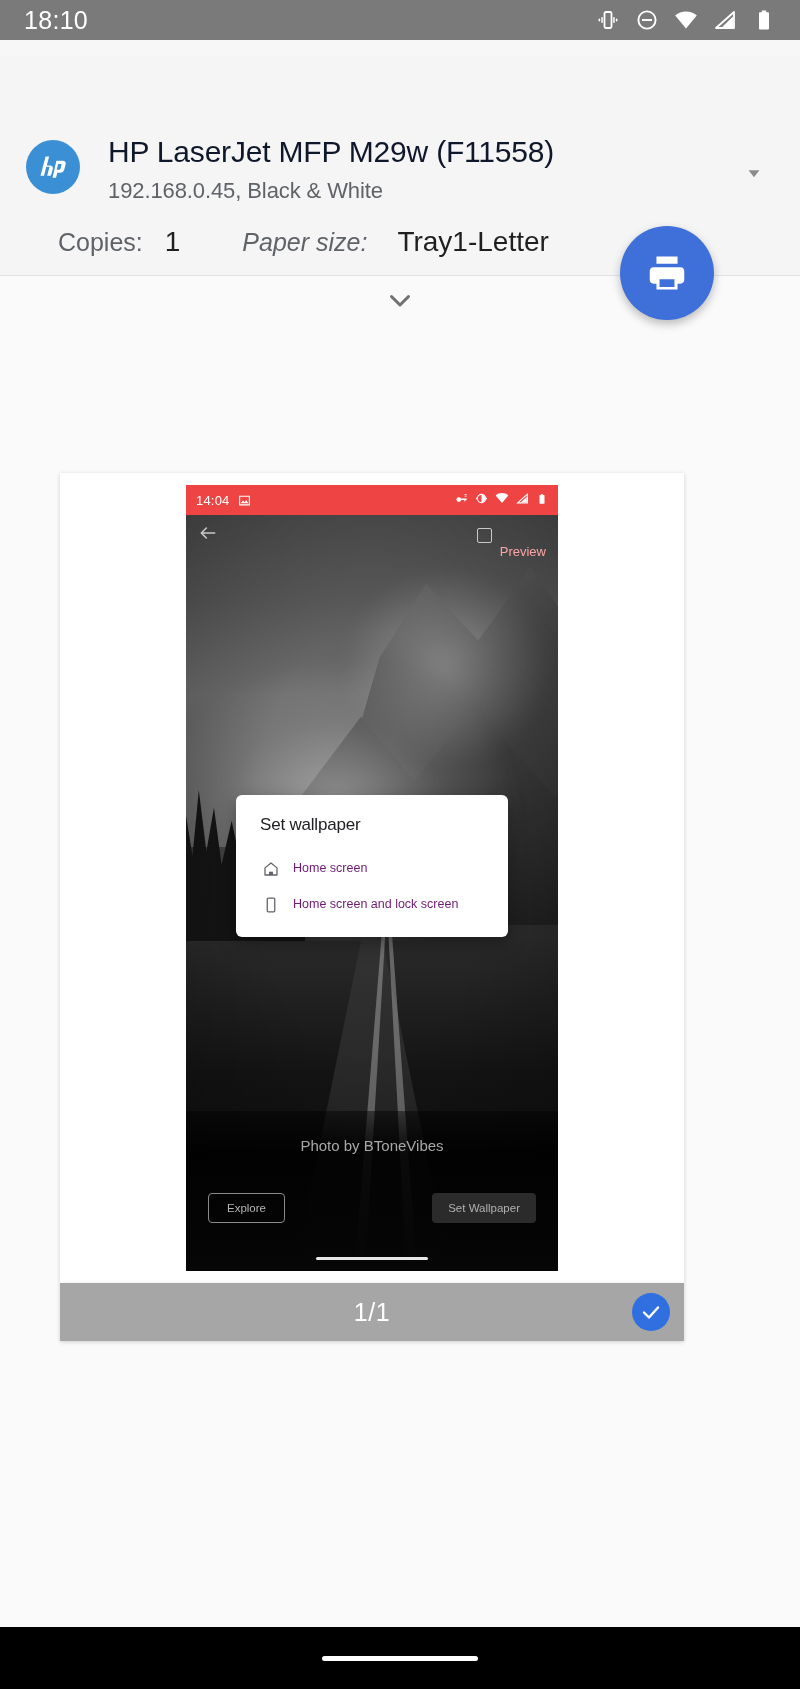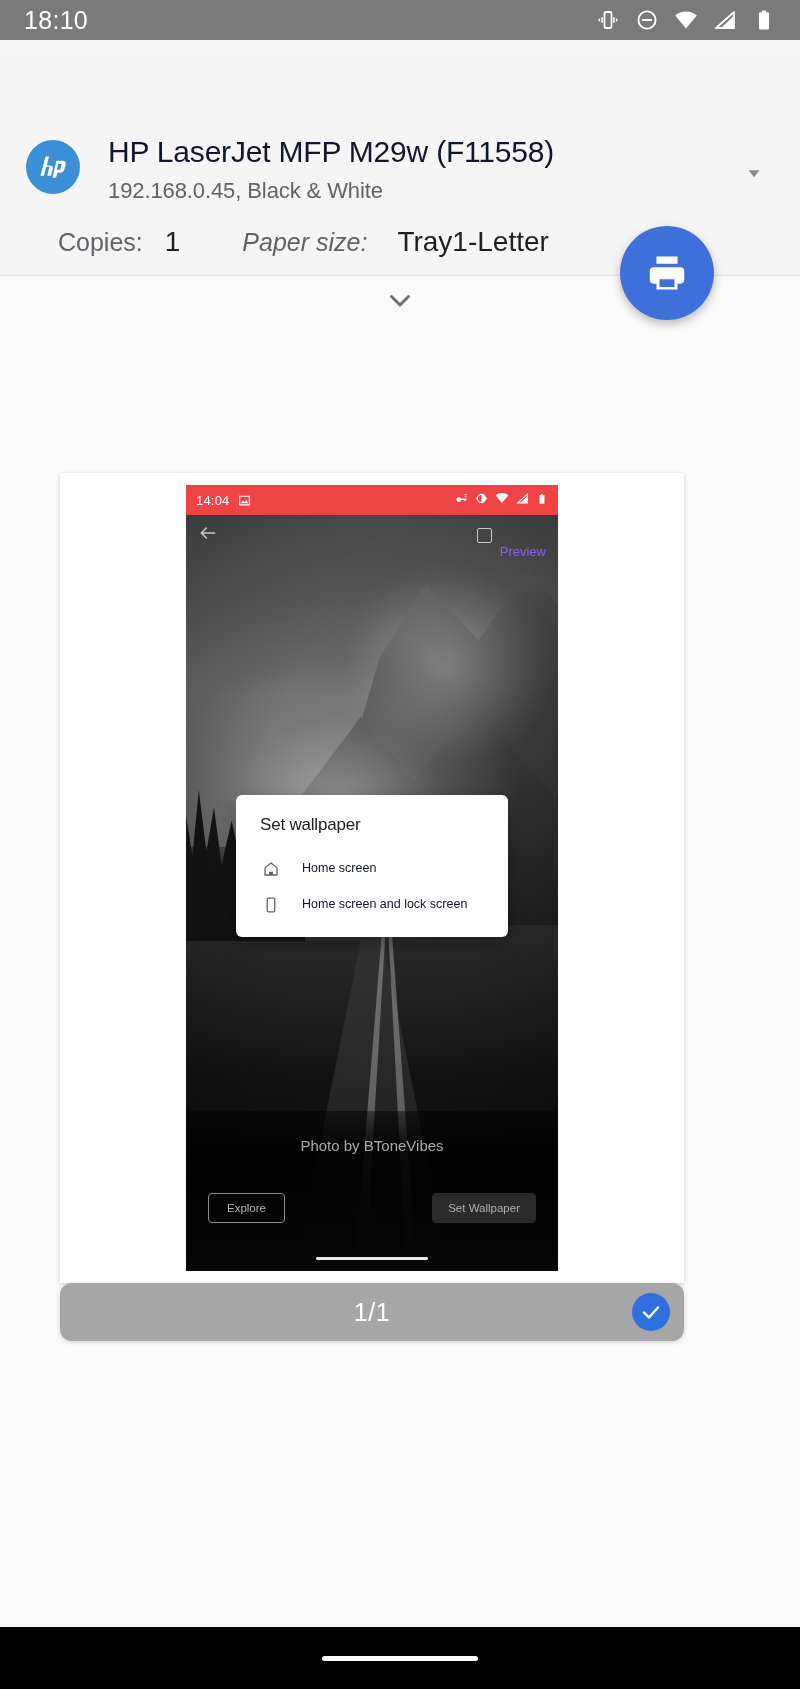--- a/index.html
+++ b/index.html
@@ -137,33 +137,33 @@
   .ph-left-ic { margin-left: 8px; display:flex; align-items:center; }
   .ph-right { margin-left:auto; display:flex; align-items:center; gap: 7px; }
 
   
   .ph-appbar {
     position: absolute; left:0; top:30px; width:100%; height: 40px; z-index: 4;
     display:flex; align-items:center; padding: 0 12px;
   }
   .ph-preview-wrap { margin-left:auto; display:flex; align-items:center; gap:8px; }
   .ph-preview-box { width:15px; height:15px; border:1.6px solid #c9c9c9; border-radius:2px; }
-  .ph-preview-label { color:#8b5cf6; font-size: 13px; margin-top: 32px; }
+  .ph-preview-label { color:#fca5a5; font-size: 13px; margin-top: 32px; }
 
   
   .dialog {
     position: absolute; left: 50px; top: 310px; width: 272px;
     background: #ffffff; border-radius: 6px; z-index: 8;
     box-shadow: 0 6px 18px rgba(0,0,0,.35);
     padding: 20px 0 14px 0;
   }
   .dlg-title { font-size: 17px; color: #202124; padding: 0 24px 16px 24px; letter-spacing:-.2px; }
   .dlg-item { display:flex; align-items:center; padding: 9px 24px; }
   .dlg-ic { width: 22px; flex: 0 0 22px; display:flex; align-items:center; justify-content:center; }
-  .dlg-text { margin-left: 20px; font-size: 12.5px; color: #0f172a; line-height: 1.42; }
+  .dlg-text { margin-left: 11px; font-size: 12.5px; color: #701a75; line-height: 1.42; }
 
   
   .ph-bottom {
     position: absolute; left:0; bottom:0; width:100%; height: 160px; z-index: 6;
     background: linear-gradient(180deg, rgba(0,0,0,.45) 0%, rgba(0,0,0,.88) 26%, #060606 100%);
   }
   .ph-credit {
     position: absolute; left:0; right:0; top: 26px; text-align:center;
     color: #a8a8a8; font-size: 15px;
   }
@@ -181,21 +181,20 @@
   .ph-homebar {
     position: absolute; left: 50%; transform: translateX(-50%); bottom: 11px;
     width: 112px; height: 3.5px; border-radius: 2px; background: #e8e8e8; z-index: 7;
   }
 
   
   .page-footer {
     position: absolute; left: 60px; top: 1283px; width: 624px; height: 58px;
     background: #a6a6a6; display: flex; align-items: center; justify-content: center;
     box-shadow: 0 1px 4px rgba(0,0,0,.18);
-    border-radius: 12px;
   }
   .page-count { color: #ffffff; font-size: 25px; letter-spacing: .5px; }
   .page-check {
     position: absolute; right: 14px; top: 50%; transform: translateY(-50%);
     width: 38px; height: 38px; border-radius: 50%; background: #2f6fe0;
     display:flex; align-items:center; justify-content:center;
   }
 
   
   .navbar {

